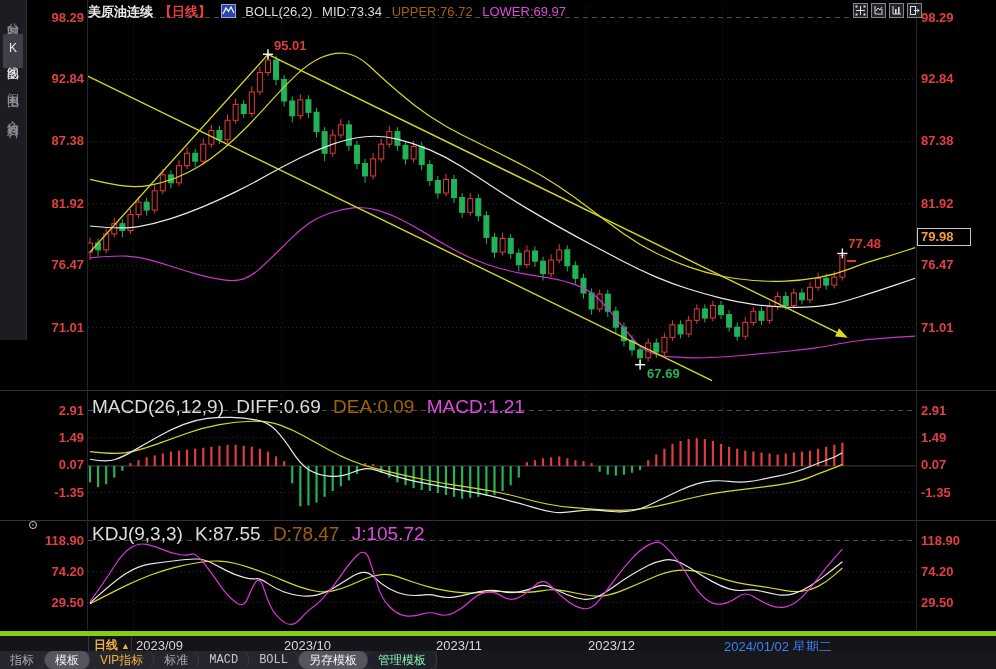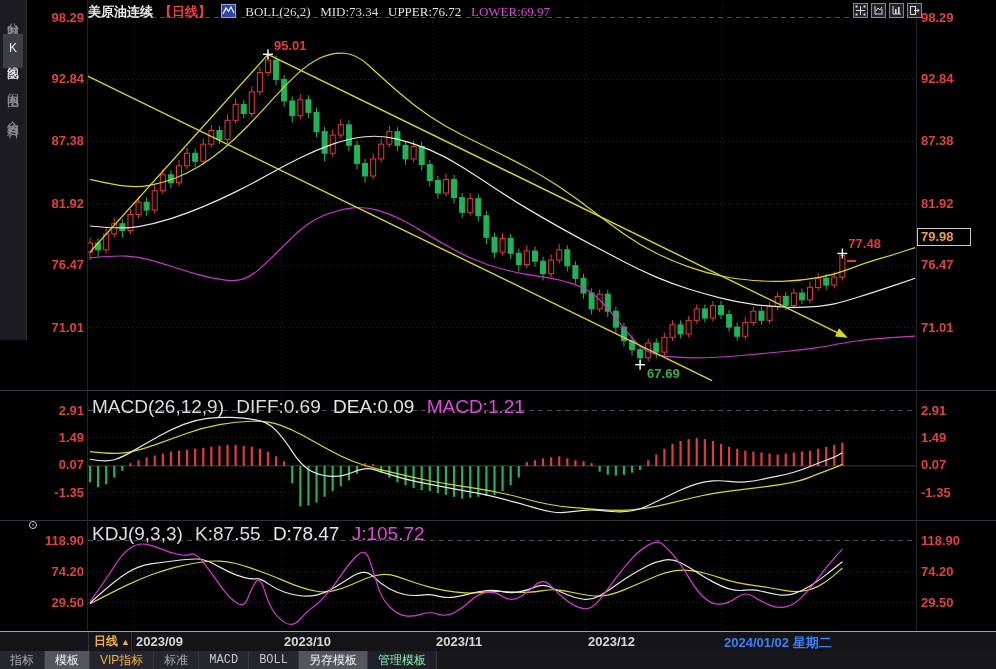--- a/index.html
+++ b/index.html
@@ -7,48 +7,48 @@
        font-family:"Liberation Sans",sans-serif;-webkit-font-smoothing:antialiased;}
   #chart-svg{position:absolute;left:0;top:0;}
   
   #sidebar{position:absolute;left:0;top:0;width:27px;height:340px;background:#1c1c22;
            border-right:1px solid #2e2e36;display:flex;flex-direction:column;align-items:center;padding-top:6px;box-sizing:border-box;}
   .side-item{writing-mode:vertical-rl;text-orientation:upright;color:#8f8f98;font-size:12px;
              letter-spacing:2px;padding:7px 3px;margin-bottom:8px;cursor:default;line-height:14px;}
   .side-item.active{background:#3f3f48;color:#ececf0;}
   
   #main-header{position:absolute;left:88px;top:3px;height:16px;font-size:13px;white-space:nowrap;}
-  #main-header span{margin-right:6px;font-family:Liberation Serif, serif;}
+  #main-header span{margin-right:6px;}
   .t-title{color:#ececec;font-weight:bold;}
   .t-period{color:#e84040;font-weight:bold;margin-top:9px;}
   .t-white{color:#dcdcdc;}
-  .t-yellow{color:#e5e5e5;}
+  .t-yellow{color:#a16207;}
   .t-magenta{color:#e048e0;}
   .ind-header{position:absolute;left:92px;font-size:19px;white-space:nowrap;}
   .ind-header span{margin-right:7px;}
   #boll-icon{display:inline-block;width:13px;height:12px;background:#2a46a8;border:1px solid #93a6e0;
              vertical-align:-2px;margin-right:4px;position:relative;}
   #boll-icon svg{position:absolute;left:0;top:0;}
   
   #winbtns{position:absolute;left:853px;top:3px;display:flex;gap:3px;}
   .winbtn{width:15px;height:15px;border:1px solid #84848e;background:#23232b;box-sizing:border-box;
           display:flex;align-items:center;justify-content:center;cursor:pointer;}
   
   #date-row{position:absolute;left:0;top:631px;width:996px;height:20px;background:#141419;
-            border-top:1px solid #84cc16;box-sizing:border-box;}
+            border-top:5px solid #84cc16;box-sizing:border-box;}
   #period-cell{position:absolute;left:88px;top:0;width:44px;height:19px;border-left:1px solid #34343e;
                border-right:1px solid #34343e;display:flex;align-items:center;padding-left:5px;box-sizing:border-box;cursor:pointer;}
   #period-cell .plabel{color:#f0b040;font-weight:bold;font-size:12px;}
   #period-cell .parrow{color:#f0b040;font-size:9px;margin-left:3px;}
-  .xlabel{position:absolute;top:2px;font-size:13px;font-weight:bold;color:#d8d8d8;white-space:nowrap;}
+  .xlabel{position:absolute;top:2px;font-size:13px;font-weight:normal;color:#d8d8d8;white-space:nowrap;}
   .xlabel.hl{color:#3b82f6;}
   
   #tabbar{position:absolute;left:0;top:651px;width:996px;height:18px;background:#26262e;
           display:flex;align-items:stretch;font-size:12px;}
-  .btab{display:flex;align-items:center;padding:0 10px;color:#a8a8b0;border-right:1px solid #3a3a44;cursor:pointer;white-space:nowrap;}
+  .btab{display:flex;align-items:center;padding:0 10px;color:#a8a8b0;border-right:1px solid #3a3a44;cursor:pointer;white-space:nowrap;border-radius:8px;}
   .btab.sel{background:#55555f;color:#f2f2f2;}
   .btab.vip{color:#f0b040;}
   .btab.mono{font-family:"Liberation Mono",monospace;color:#c4c4cc;}
   .btab.dim{color:#86efac;background:#20202a;}
   #tab-fill{flex:1;background:#17171c;}
 </style>
 </head>
 <body>
 
 <div id="app">

